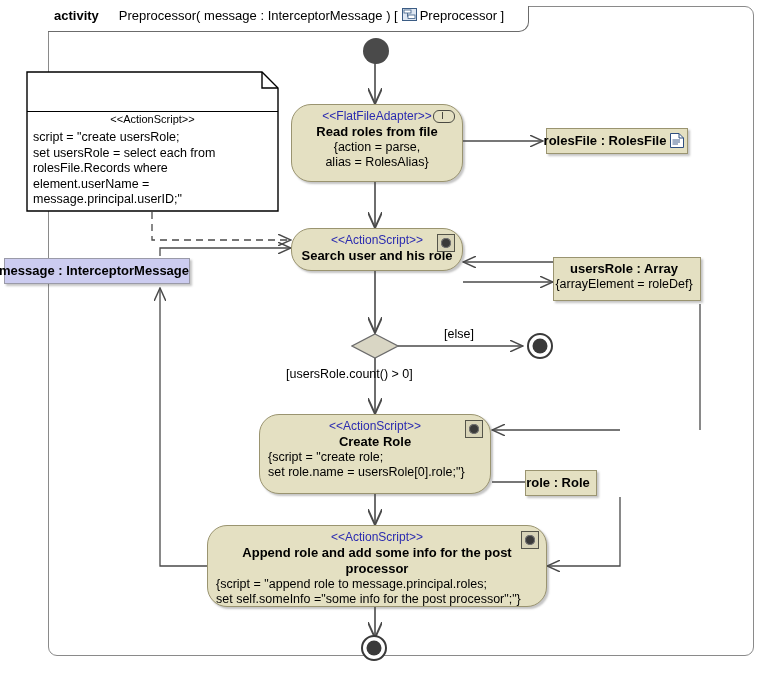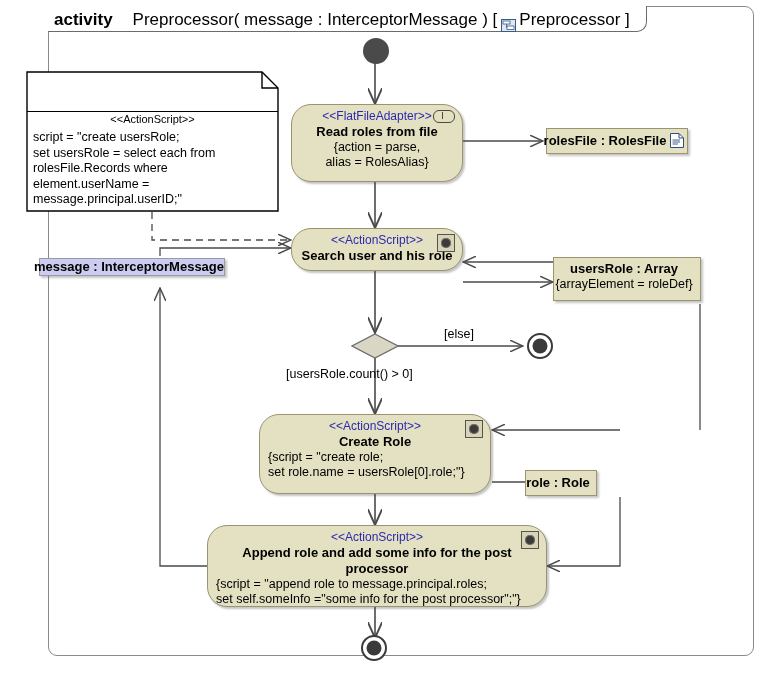--- a/index.html
+++ b/index.html
@@ -34,26 +34,26 @@
     background: #ffffff;
   }
   #activity-frame-label {
     position: absolute;
     left: 48px; top: 6px;
     height: 22px;
     border: 1px solid #6b6b6b;
     border-top: none; border-left: none;
     border-bottom-right-radius: 10px;
     background: #ffffff;
-    padding: 2px 16px 1px 6px;
-    font-size: 17px;
+    padding: 2px 24px 1px 6px;
+    font-size: 13px;
     color: #000;
     white-space: nowrap;
     display: flex;
-    align-items: flex-end;
+    align-items: flex-start;
     gap: 0px;
   }
   #activity-frame-label .kw { font-weight: bold; }
   .frame-icon {
     display: inline-block;
     width: 15px; height: 13px;
     margin: 0 3px 0 4px;
     position: relative;
     vertical-align: middle;
   }
@@ -315,21 +315,21 @@
   <div class="node action" id="search-user-node" style="left:291px; top:228px; width:172px; height:43px;">
     <div class="corner-icon">
       <div class="gear-icon-box">
           <div class="gear-dot"></div>
         </div>
     </div>
     <div class="stereo">&lt;&lt;ActionScript&gt;&gt;</div>
     <div class="aname">Search user and his role</div>
   </div>
 
-  <div class="node objnode lav" id="message-node" style="left:4px; top:258px; width:186px; height:18px; display:flex; align-items:center; justify-content:center;margin-left:35px;">
+  <div class="node objnode lav" id="message-node" style="left:4px; top:258px; width:186px; height:26px; display:flex; align-items:center; justify-content:center;">
     <span class="objname">message : InterceptorMessage</span>
   </div>
 
   <div class="node objnode" id="users-role-node" style="left:553px; top:257px; width:148px; height:44px;">
     <div class="objname">usersRole : Array</div>
     <div class="objbody">{arrayElement = roleDef}</div>
   </div>
 
   <div class="node" id="decision-node" style="left:351px; top:333px; width:48px; height:26px;">
     <svg width="48" height="26" viewBox="0 0 48 26">

